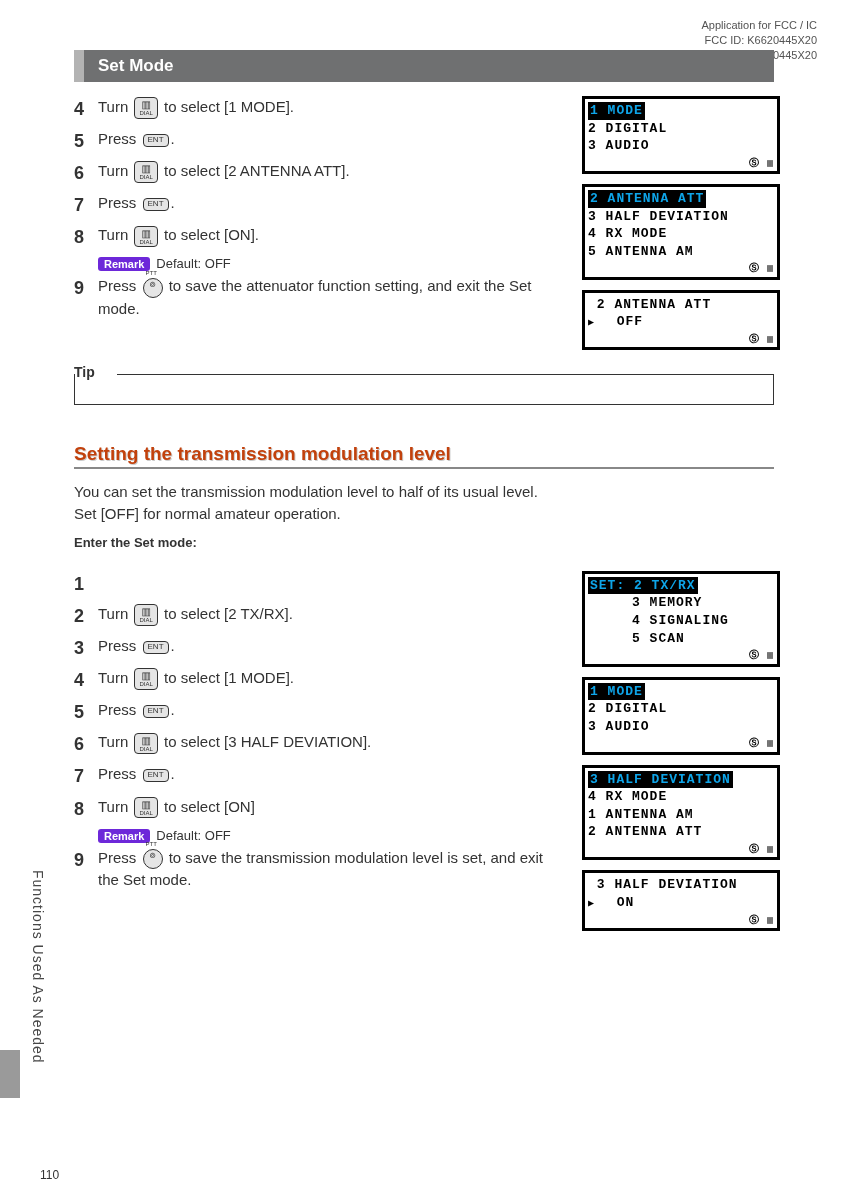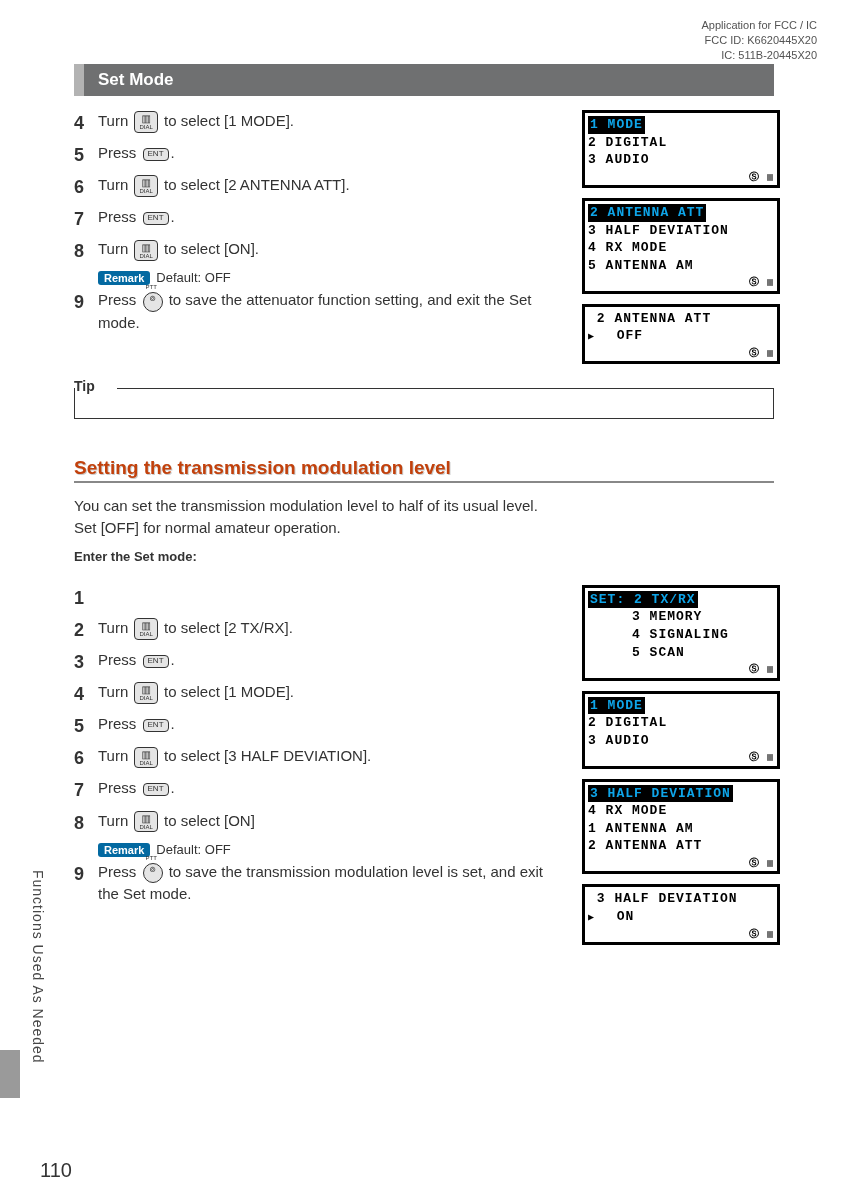--- a/index.html
+++ b/index.html
@@ -16,21 +16,21 @@
     position: absolute;
     top: 18px;
     right: 28px;
     text-align: right;
     font-size: 11px;
     line-height: 1.35;
     color: #535353;
   }
   .content {
     position: absolute;
-    top: 64px;
+    top: 50px;
     left: 74px;
     width: 700px;
   }
   .set-mode-bar {
     background: #6f7071;
     color: #ffffff;
     font-size: 17px;
     font-weight: bold;
     padding: 6px 14px 6px 14px;
     border-left: 10px solid #b3b3b3;
@@ -86,21 +86,21 @@
   .icon-ptt::before {
     content: "PTT";
     position: absolute;
     top: -9px;
     left: 2px;
     font-size: 6px;
   }
   .icon-disp span.top { display:block; font-size:6px; text-align:center;}
   .remark-pill {
     display: inline-block;
-    background: #0369a1;
+    background: #6d28d9;
     color: #fff;
     font-size: 11px;
     font-weight: bold;
     padding: 1px 6px;
     border-radius: 3px;
     margin-right: 6px;
   }
   .remark-line {
     margin-left: 24px;
     font-size: 13px;
@@ -201,21 +201,21 @@
     left: 0;
     top: 1050px;
     width: 20px;
     height: 48px;
     background: #9a9a9a;
   }
   .page-num {
     position: absolute;
     bottom: 20px;
     left: 40px;
-    font-size: 20px;
+    font-size: 12px;
   }
 </style>
 </head>
 <body>
 
 <div class="header-note">
   <div>Application for FCC / IC</div>
   <div>FCC ID: K6620445X20</div>
   <div>IC: 511B-20445X20</div>
 </div>

